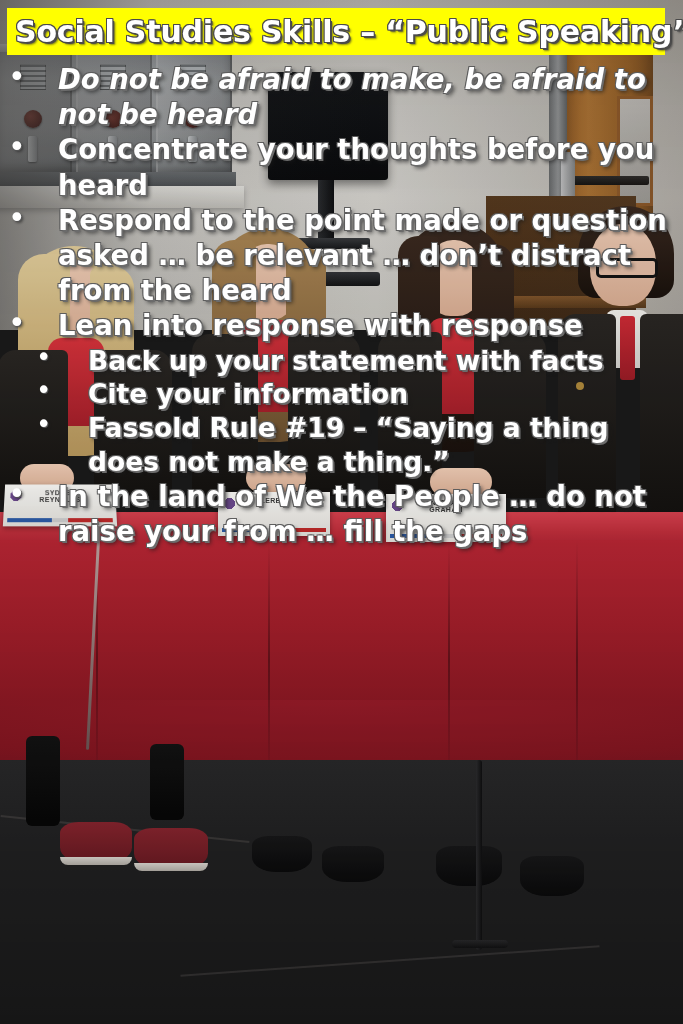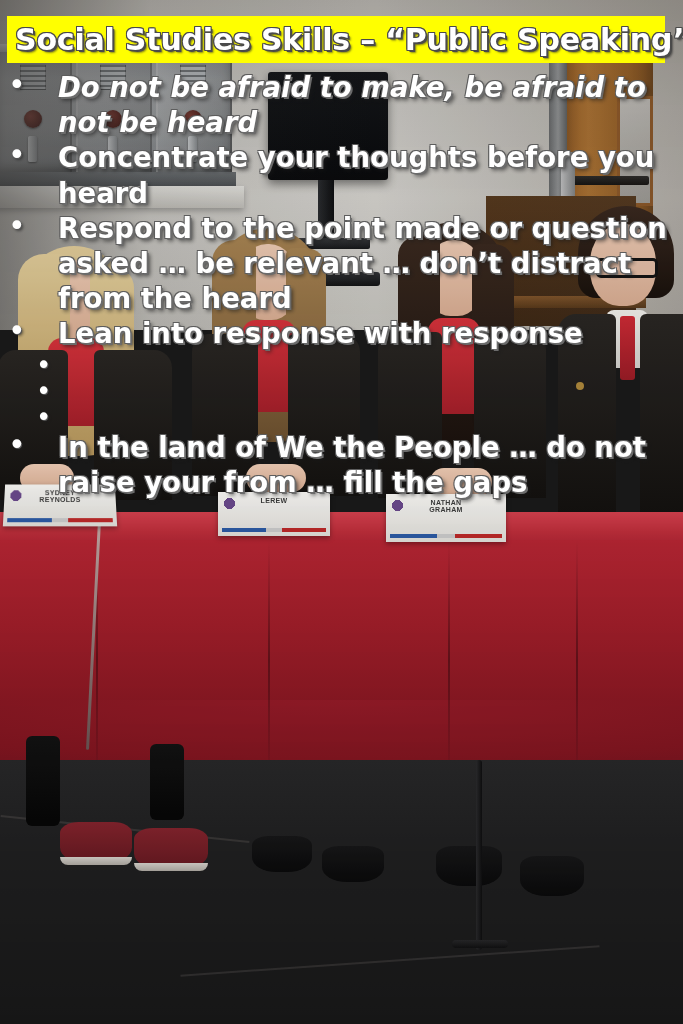--- a/index.html
+++ b/index.html
@@ -203,21 +203,21 @@
     background:linear-gradient(180deg,#2b2b2d,#121213); border-radius:4px;
   }
 
   
   .photo-veil {
     position:absolute; inset:0;
     background:linear-gradient(180deg, rgba(0,0,0,.10) 0%, rgba(0,0,0,.06) 45%, rgba(0,0,0,.18) 100%);
   }
 
   
-  #overlay { position:absolute; inset:0;margin-top:8px; }
+  #overlay { position:absolute; inset:0; }
 
   .title-bar {
     position:absolute; left:7px; top:8px; width:658px; height:47px;
     background:#ffff00;
     display:flex; align-items:center;
   }
   .title-text {
     font-family:"DejaVu Sans", sans-serif;
     font-weight:700; font-size:30px; line-height:1;
     color:#ffffff; white-space:nowrap;
@@ -428,28 +428,31 @@
         <span class="txt">Respond to the point made or question asked … be relevant … don’t distract from the heard</span>
       </div>
 
       <div class="bullet lvl1">
         <span class="dot">•</span>
         <span class="txt">Lean into response with response</span>
       </div>
 
       <div class="bullet lvl2">
         <span class="dot">•</span>
+        <span class="txt">Back up your statement with facts</span>
       </div>
 
       <div class="bullet lvl2">
         <span class="dot">•</span>
+        <span class="txt">Cite your information</span>
       </div>
 
       <div class="bullet lvl2">
         <span class="dot">•</span>
+        <span class="txt">Fassold Rule #19 – “Saying a thing does not make a thing.”</span>
       </div>
 
       <div class="bullet lvl1">
         <span class="dot">•</span>
         <span class="txt">In the land of We the People …  do not raise your from …  fill the gaps</span>
       </div>
 
     </div>
   </div>
 </div>

